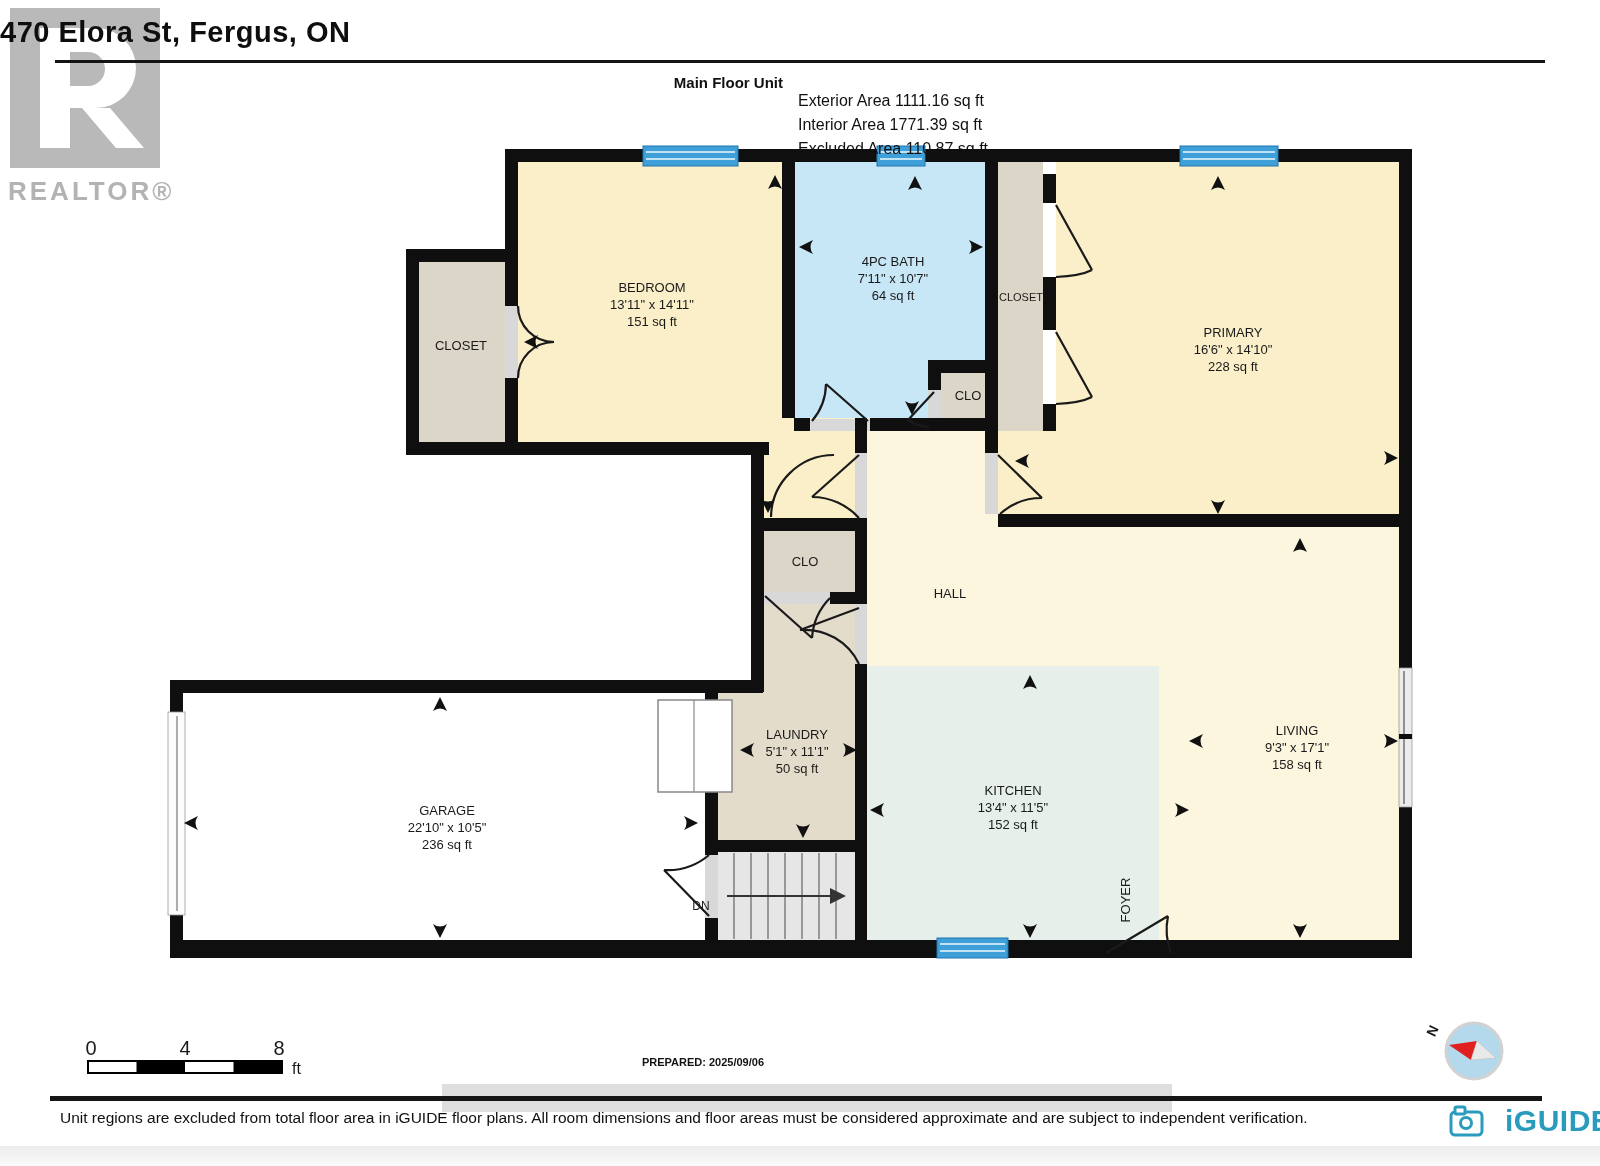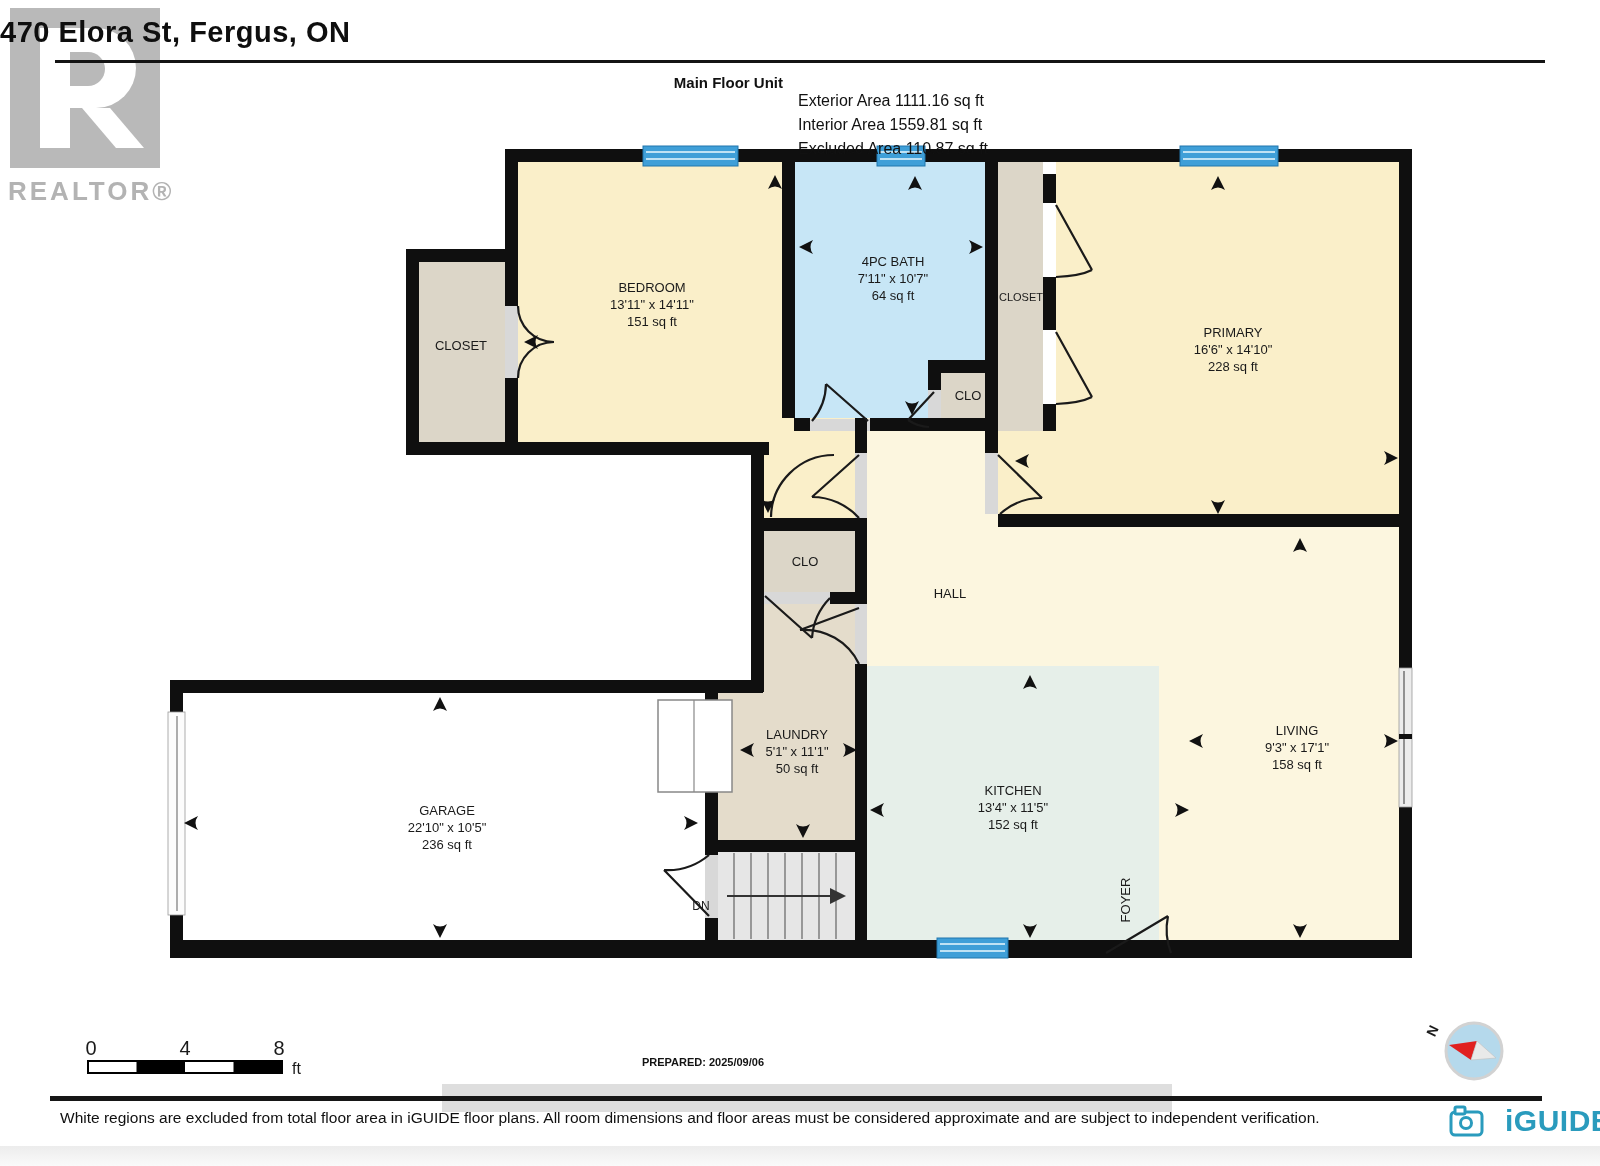--- a/index.html
+++ b/index.html
@@ -264,29 +264,29 @@
       <polygon points="1496,1058 1477,1041 1471,1060" fill="#e9e9e9" stroke="#c0c0c0" stroke-width="0.6"></polygon>
       <text x="0" y="0" font-size="14" font-weight="bold" transform="translate(1437,1033) rotate(-65)" text-anchor="middle">N</text>
     </g>
   </svg>
 
   <div class="hdr-title">470 Elora St, Fergus, ON</div>
   <div class="hdr-rule"></div>
   <div class="unit-label">Main Floor Unit</div>
   <div class="stats">
     <div>Exterior Area 1111.16 sq ft</div>
-    <div>Interior Area 1559.81 sq ft</div>
+    <div>Interior Area 1771.39 sq ft</div>
     <div>Excluded Area 110.87 sq ft</div>
   </div>
   <div class="realtor-word">REALTOR®</div>
 
   <div class="prepared">PREPARED: 2025/09/06</div>
   <div class="wm-band"></div>
   <div class="footer-line"></div>
-  <div class="disclaimer">White regions are excluded from total floor area in iGUIDE floor plans. All room dimensions and floor areas must be considered approximate and are subject to independent verification.</div>
+  <div class="disclaimer">Unit regions are excluded from total floor area in iGUIDE floor plans. All room dimensions and floor areas must be considered approximate and are subject to independent verification.</div>
 
   <div class="iguide">
     <svg width="40" height="40" viewBox="0 0 40 40">
       <rect x="4" y="11" width="31" height="23" rx="4" fill="#fff" stroke="#2a9bbd" stroke-width="3"></rect>
       <rect x="8" y="6" width="10" height="7" rx="1.5" fill="#fff" stroke="#2a9bbd" stroke-width="3"></rect>
       <circle cx="19" cy="22" r="5.5" fill="none" stroke="#2a9bbd" stroke-width="3"></circle>
     </svg>
     <span class="iguide-text">iGUIDE</span>
   </div>
 

